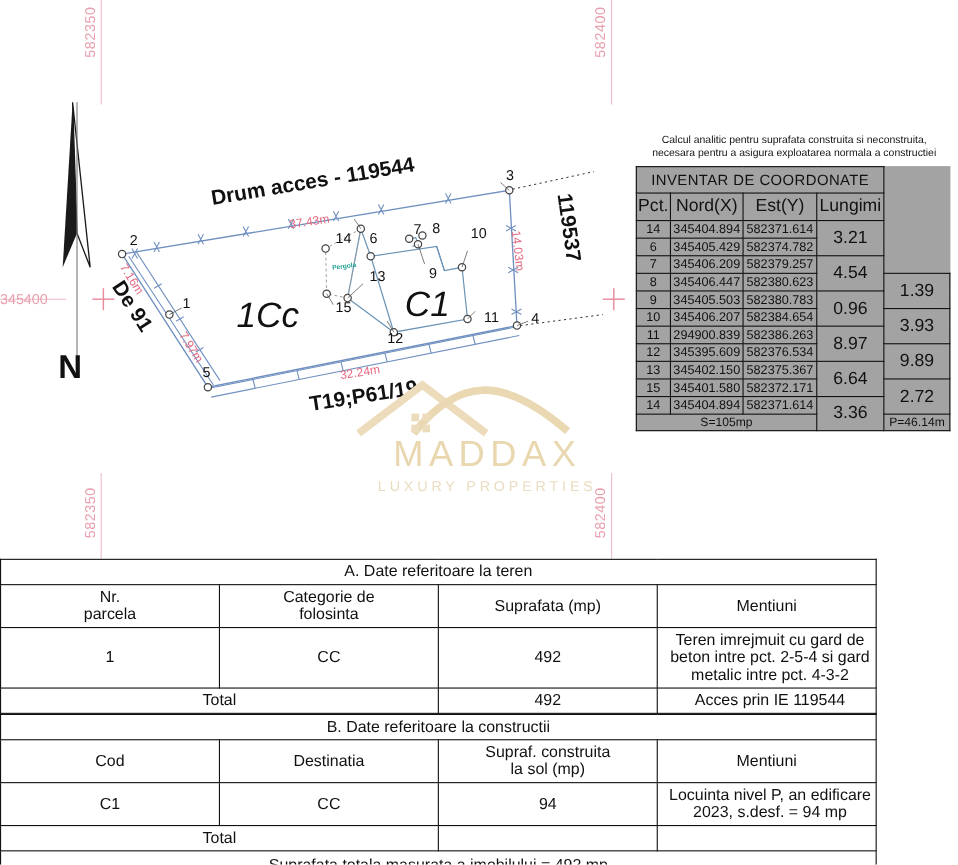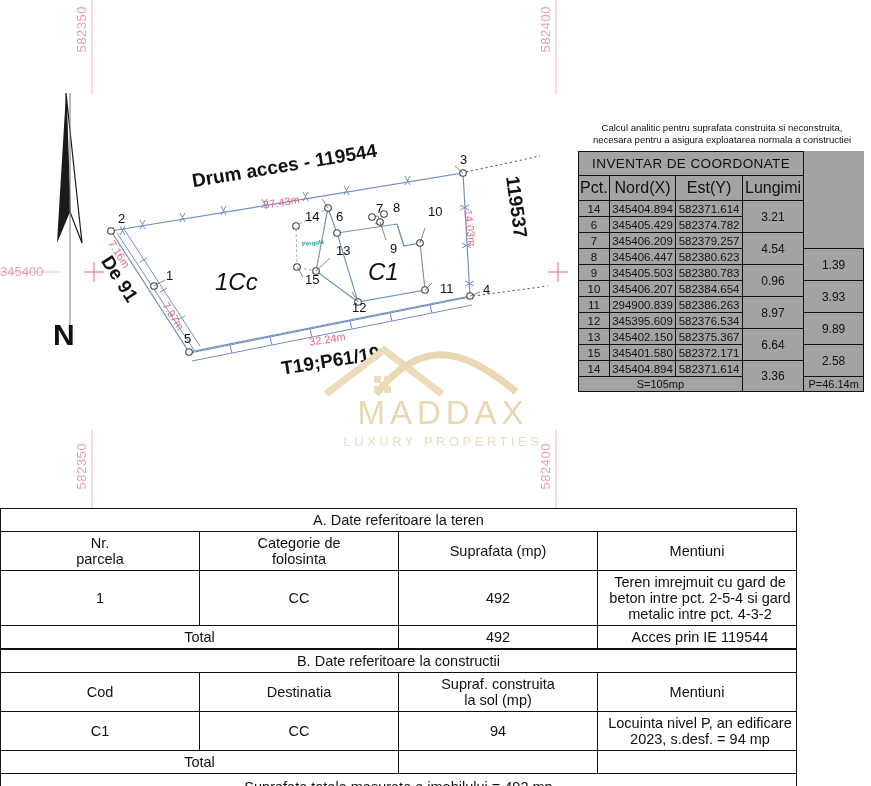--- a/index.html
+++ b/index.html
@@ -14,34 +14,34 @@
   .gridlabel-h{position:absolute;color:#e8a0ae;font-size:13px;white-space:nowrap;
                writing-mode:horizontal-tb;transform:none;}
 
   .northN{position:absolute;font-family:"Liberation Sans",sans-serif;
           font-weight:bold;font-size:30px;color:#111;}
 
   .lbl{position:absolute;white-space:nowrap;}
   .pt{font-size:13px;color:#111;}
   .dim{font-size:11px;color:#e4697f;}
   .road{font-size:19px;font-weight:bold;color:#111;}
-  .parcelid{font-size:24px;font-style:italic;color:#111;}
+  .parcelid{font-size:32px;font-style:italic;color:#111;}
   .small-green{font-size:6px;color:#1b9e8f;font-weight:bold;}
 
   
   #coordwrap{position:absolute;left:578px;top:122px;width:288px;}
   #caption{font-size:9.5px;line-height:12px;text-align:center;color:#111;padding:0 2px 5px;}
   table.coord{border-collapse:collapse;width:286px;background:#a3a3a3;
               font-size:11px;color:#111;}
   table.coord td,table.coord th{border:1px solid #111;text-align:center;
               padding:1px 2px;font-weight:normal;}
   table.coord .ttl{font-size:13.5px;padding:4px 0;letter-spacing:.4px;}
   table.coord .hd{font-size:16px;padding:3px 0;}
   table.coord .num{font-size:11.5px;padding:1.5px 0;}
-  table.coord .len{font-size:12px;}
+  table.coord .len{font-size:16px;}
 
   
   #sheets{position:absolute;left:0;top:508px;width:871px;}
   table.sheet{border-collapse:collapse;width:797px;font-size:14.5px;color:#111;
               table-layout:fixed;}
   table.sheet td{border:1px solid #111;padding:3px 4px;text-align:center;
                  vertical-align:middle;}
   table.sheet td.left{text-align:center;padding-left:10px;}
   .band{font-size:14.5px;}
   .c0{width:52px}.c1{width:110px}.c2{width:150px}.c3{width:559px}
@@ -294,21 +294,21 @@
           <tr>
             <td class="num">13</td>
             <td class="num">345402.150</td>
             <td class="num">582375.367</td>
             <td class="len" rowspan="2">6.64</td>
           </tr>
           <tr>
             <td class="num">15</td>
             <td class="num">345401.580</td>
             <td class="num">582372.171</td>
-            <td class="len" rowspan="2">2.58</td>
+            <td class="len" rowspan="2">2.72</td>
           </tr>
           <tr>
             <td class="num">14</td>
             <td class="num">345404.894</td>
             <td class="num">582371.614</td>
             <td class="len" rowspan="2">3.36</td>
           </tr>
           <tr>
             <td colspan="3">S=105mp</td>
             <td>P=46.14m</td>

